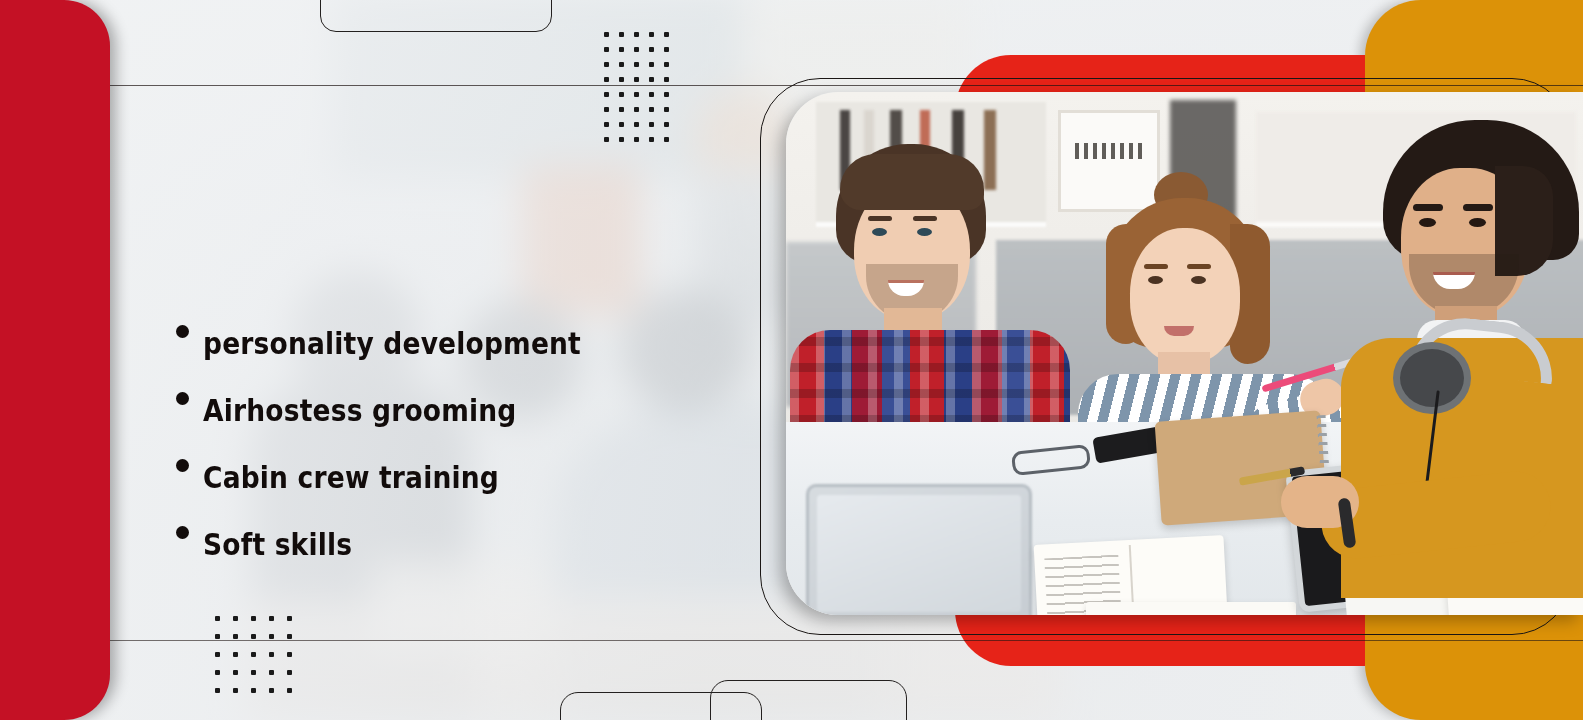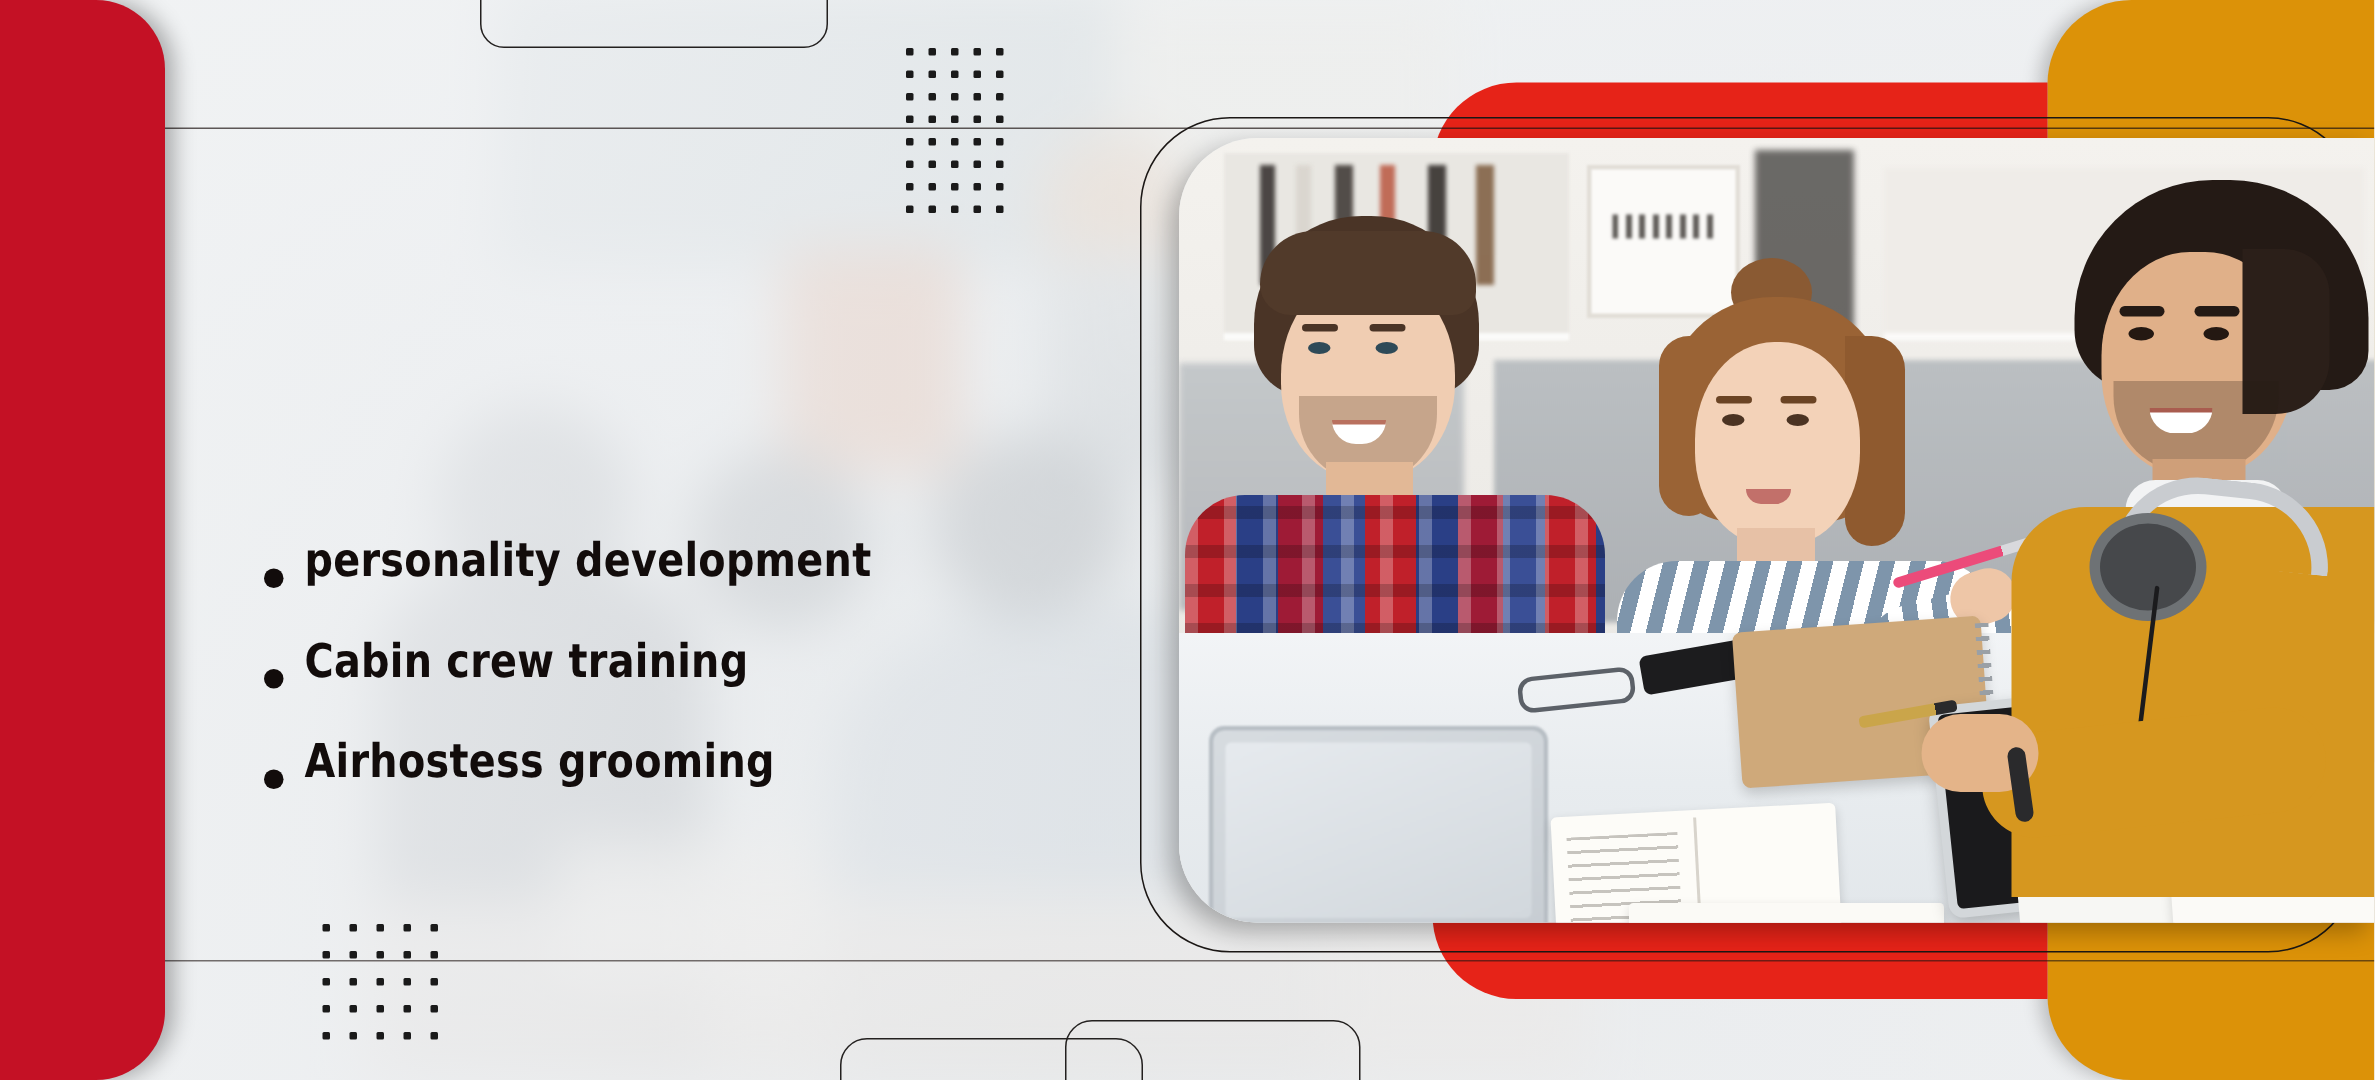--- a/index.html
+++ b/index.html
@@ -153,21 +153,21 @@
     white-space:nowrap;
     transform:translateY(-50%) scaleX(.93);
     transform-origin:left center;
   }
 
   
   .bullets{
     position:absolute; left:176px; top:325px; width:520px;
   }
   .bullet-row{
-    display:flex; align-items:flex-end; height:67px;
+    display:flex; align-items:flex-start; height:67px;
   }
   .bullet-dot{
     width:13px; height:13px; border-radius:50%;
     background:#120c0b; margin-right:14px; flex:0 0 auto;
   }
   .bullet-text{
     font-family:"DejaVu Sans Condensed","Liberation Sans Narrow","Liberation Sans", sans-serif;
     font-weight:bold;
     font-size:31px;
     color:#120c0b;
@@ -682,21 +682,25 @@
     </div>
 
 
   <div class="bullets">
     <div class="bullet-row">
       <span class="bullet-dot"></span>
       <span class="bullet-text">personality development</span>
     </div>
     <div class="bullet-row">
       <span class="bullet-dot"></span>
+      <span class="bullet-text">Airhostess grooming</span>
+    </div>
+    <div class="bullet-row">
+      <span class="bullet-dot"></span>
       <span class="bullet-text">Cabin crew training</span>
     </div>
     <div class="bullet-row">
       <span class="bullet-dot"></span>
-      <span class="bullet-text">Airhostess grooming</span>
+      <span class="bullet-text">Soft skills</span>
     </div>
   </div>
 
 </div>
 
 </body></html>

